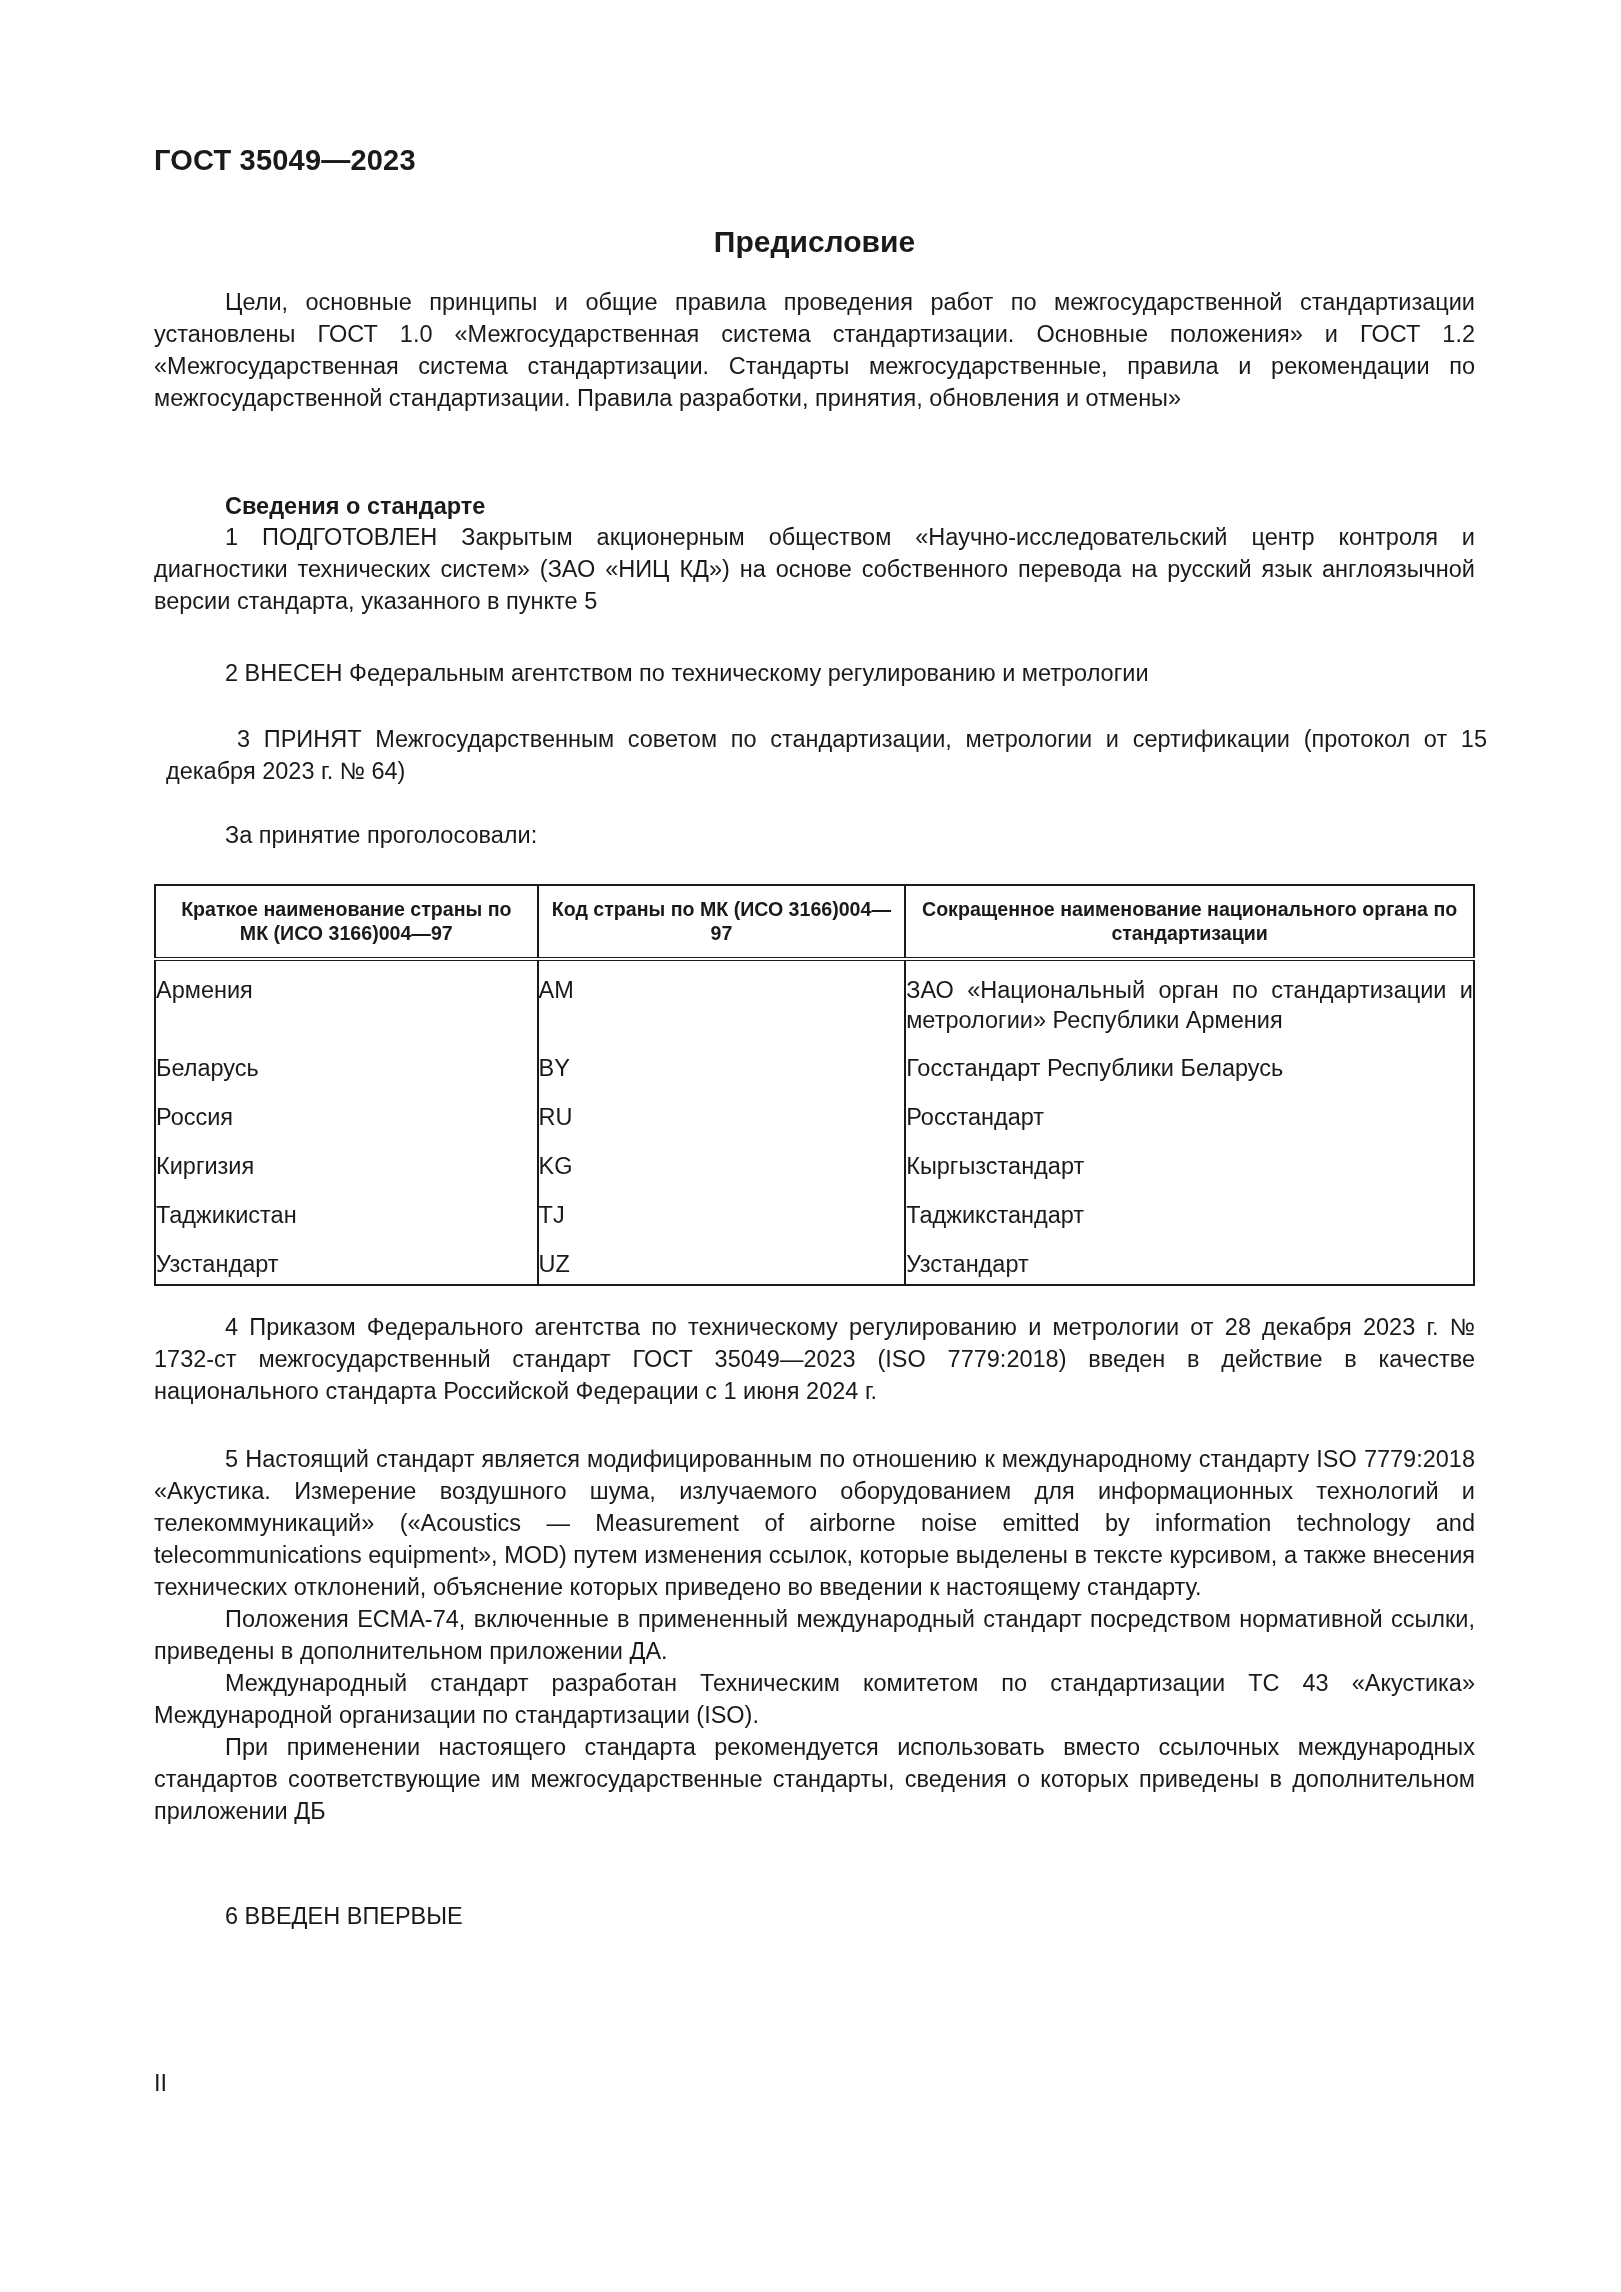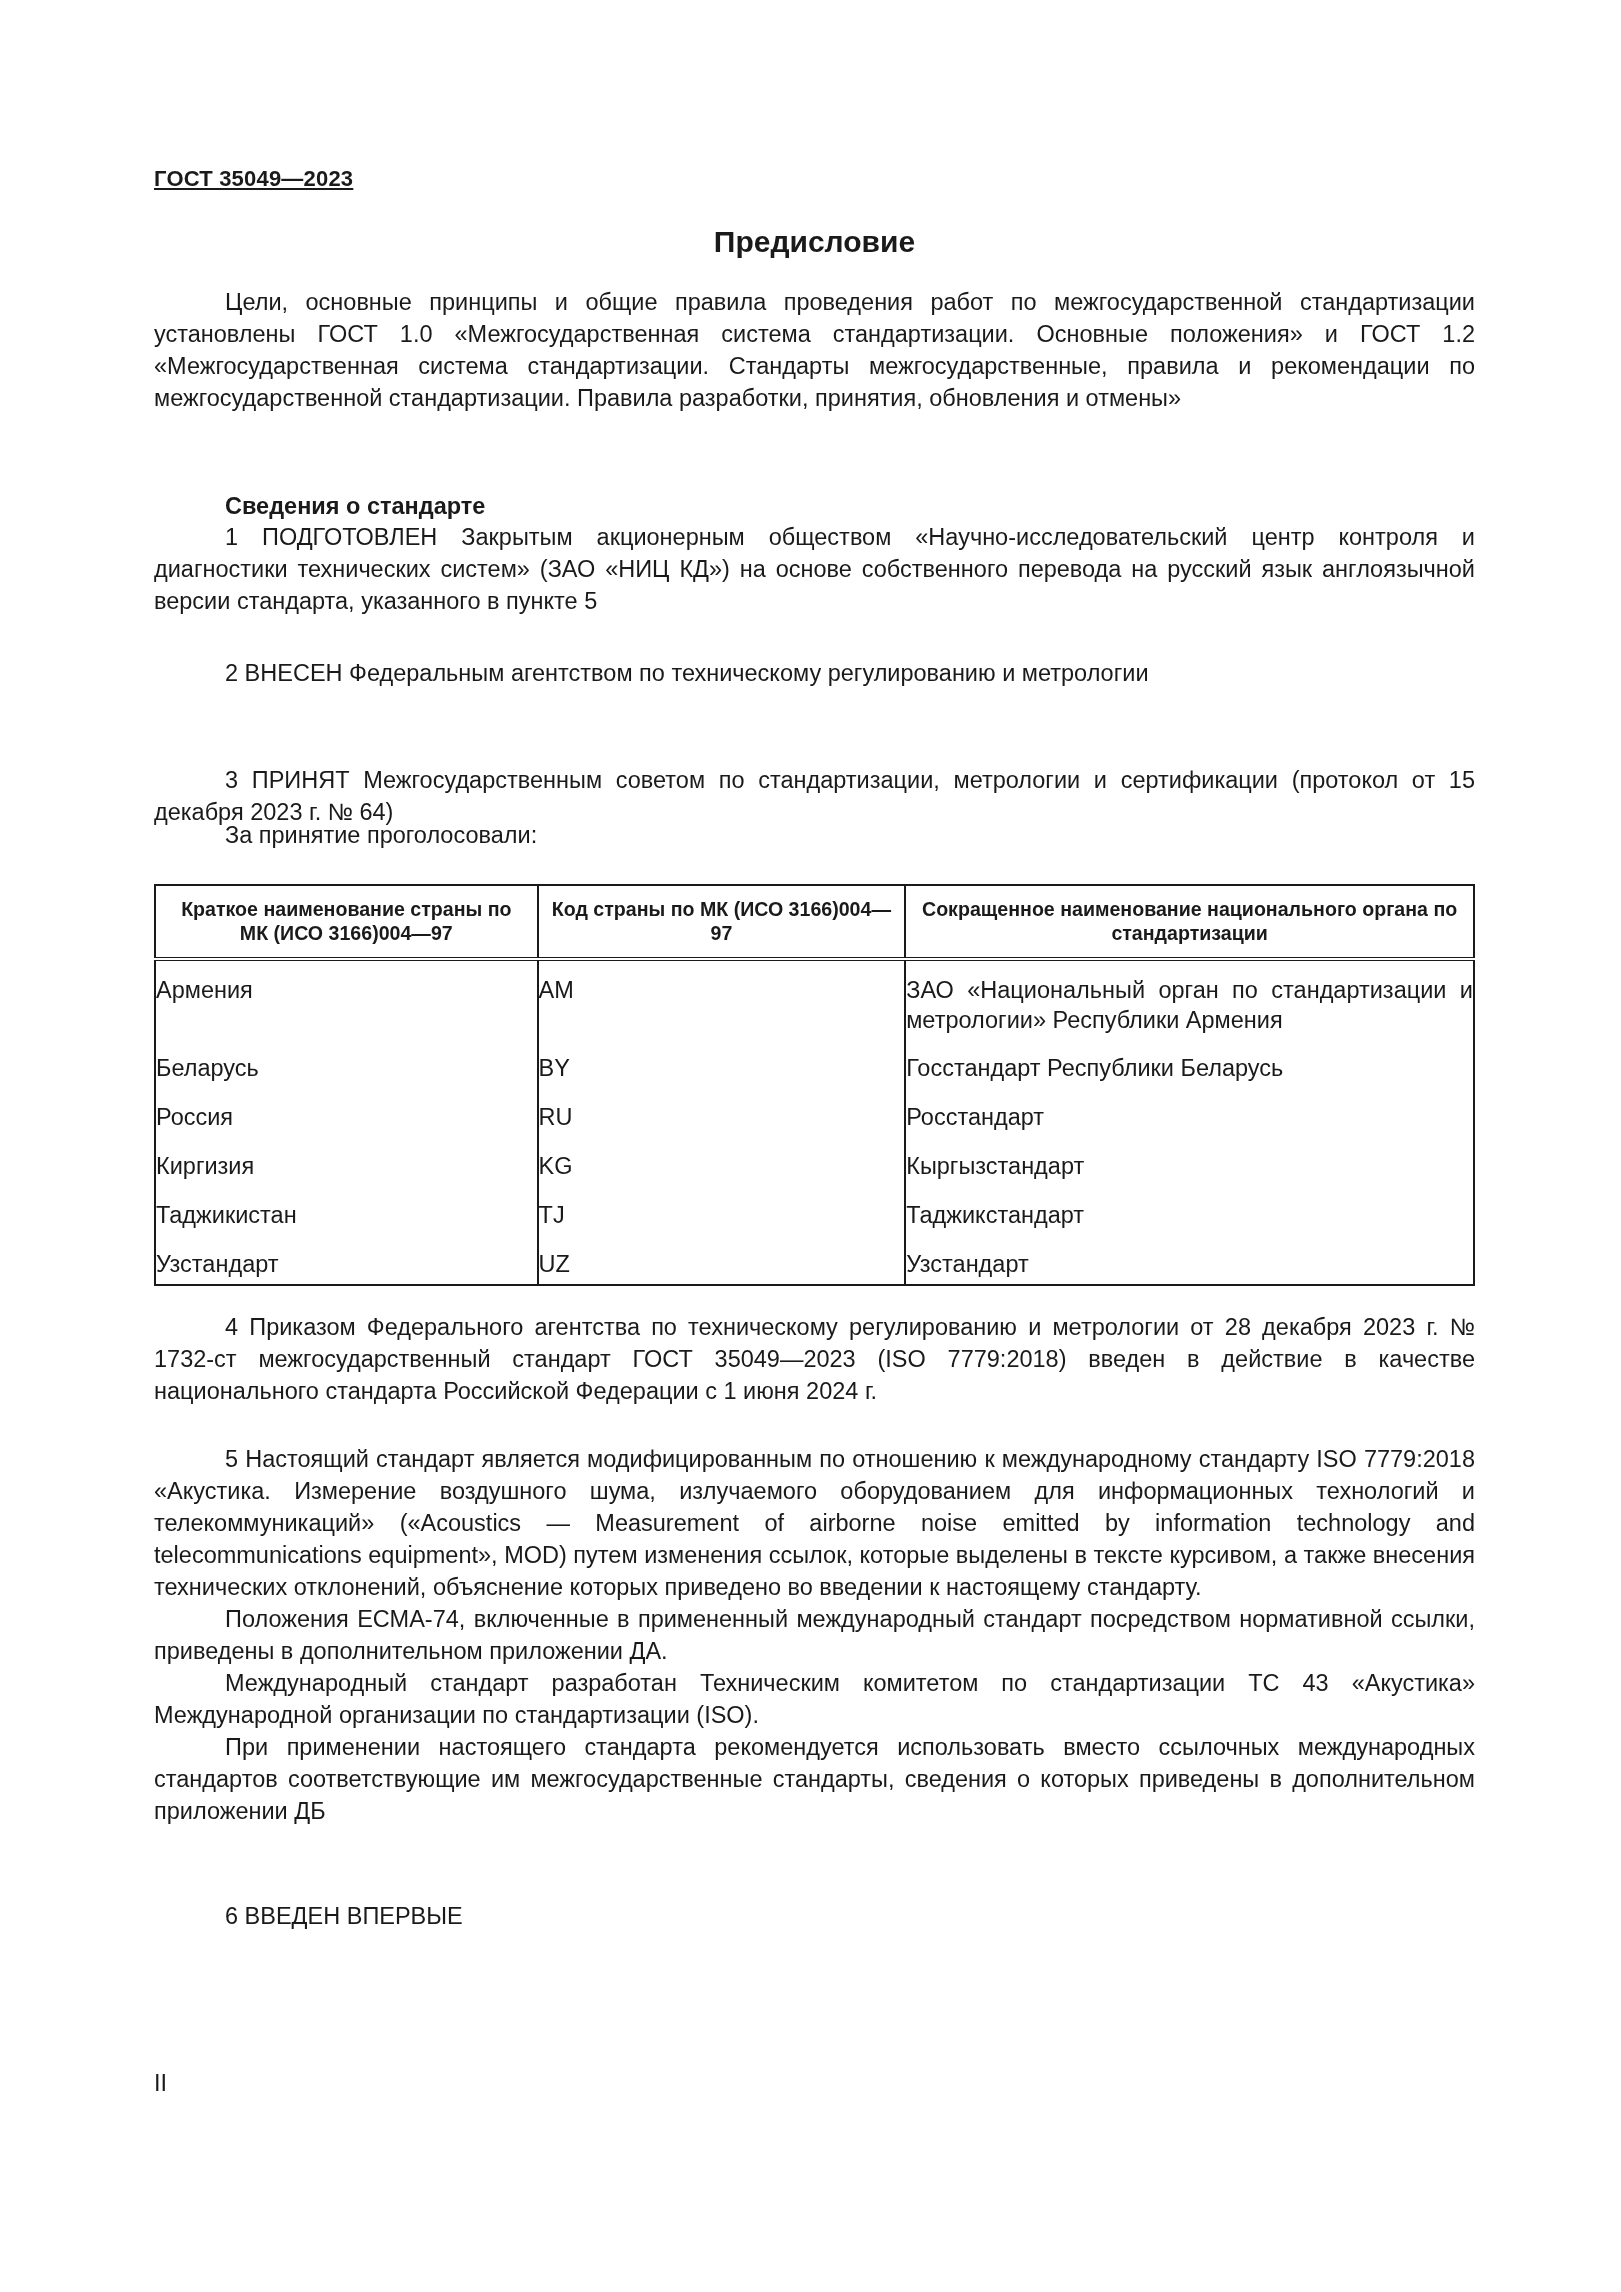--- a/index.html
+++ b/index.html
@@ -1,22 +1,22 @@
 <!DOCTYPE html>
 <html><head>
 <meta charset="utf-8">
 <style>
   html, body { margin: 0; padding: 0; background: #ffffff; }
   body {
     width: 1621px; height: 2293px; position: relative; overflow: hidden;
     font-family: "Liberation Sans", sans-serif; color: #1a1a1a;
   }
   .doc-code {
-    position: absolute; left: 154px; top: 166px;
-    font-size: 22px; font-weight: bold; letter-spacing: 0.2px; text-decoration: underline;
+    position: absolute; left: 154px; top: 144px;
+    font-size: 29px; font-weight: bold; letter-spacing: 0.2px;
   }
   .doc-title {
     position: absolute; left: 154px; width: 1321px; top: 225px;
     text-align: center; font-size: 30px; font-weight: bold;
   }
   .body-block {
     position: absolute; left: 154px; width: 1321px;
     font-size: 23.5px; line-height: 32px; text-align: justify;
   }
   .body-block p { margin: 0; text-indent: 71px; }
@@ -69,21 +69,21 @@
 </div>
 
 <div class="body-block" style="top:521px;">
   <p class="last-left">1 ПОДГОТОВЛЕН Закрытым акционерным обществом «Научно-исследовательский центр контроля и диагностики технических систем» (ЗАО «НИЦ КД») на основе собственного перевода на русский язык англоязычной версии стандарта, указанного в пункте 5</p>
 </div>
 
 <div class="body-block" style="top:657px;">
   <p class="last-left">2 ВНЕСЕН Федеральным агентством по техническому регулированию и метрологии</p>
 </div>
 
-<div class="body-block" style="top:764px;">
+<div class="body-block" style="top:723px;margin-left:12px;">
   <p class="last-left">3 ПРИНЯТ Межгосударственным советом по стандартизации, метрологии и сертификации (протокол от 15 декабря 2023 г. № 64)</p>
 </div>
 
 <div class="body-block" style="top:819px;">
   <p class="last-left">За принятие проголосовали:</p>
 </div>
 
 <table class="vote-table">
   <thead>
     <tr>

